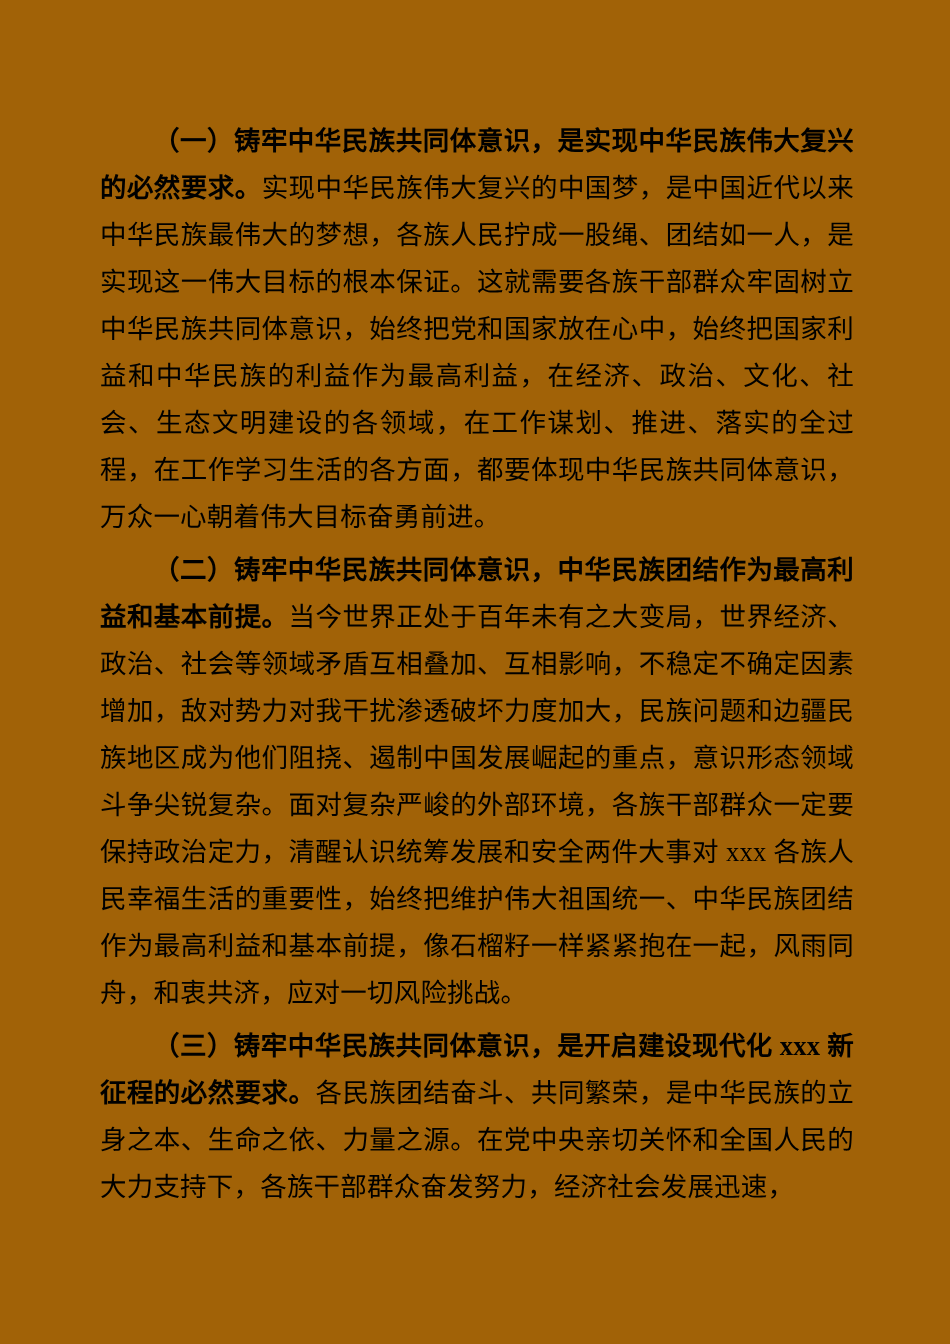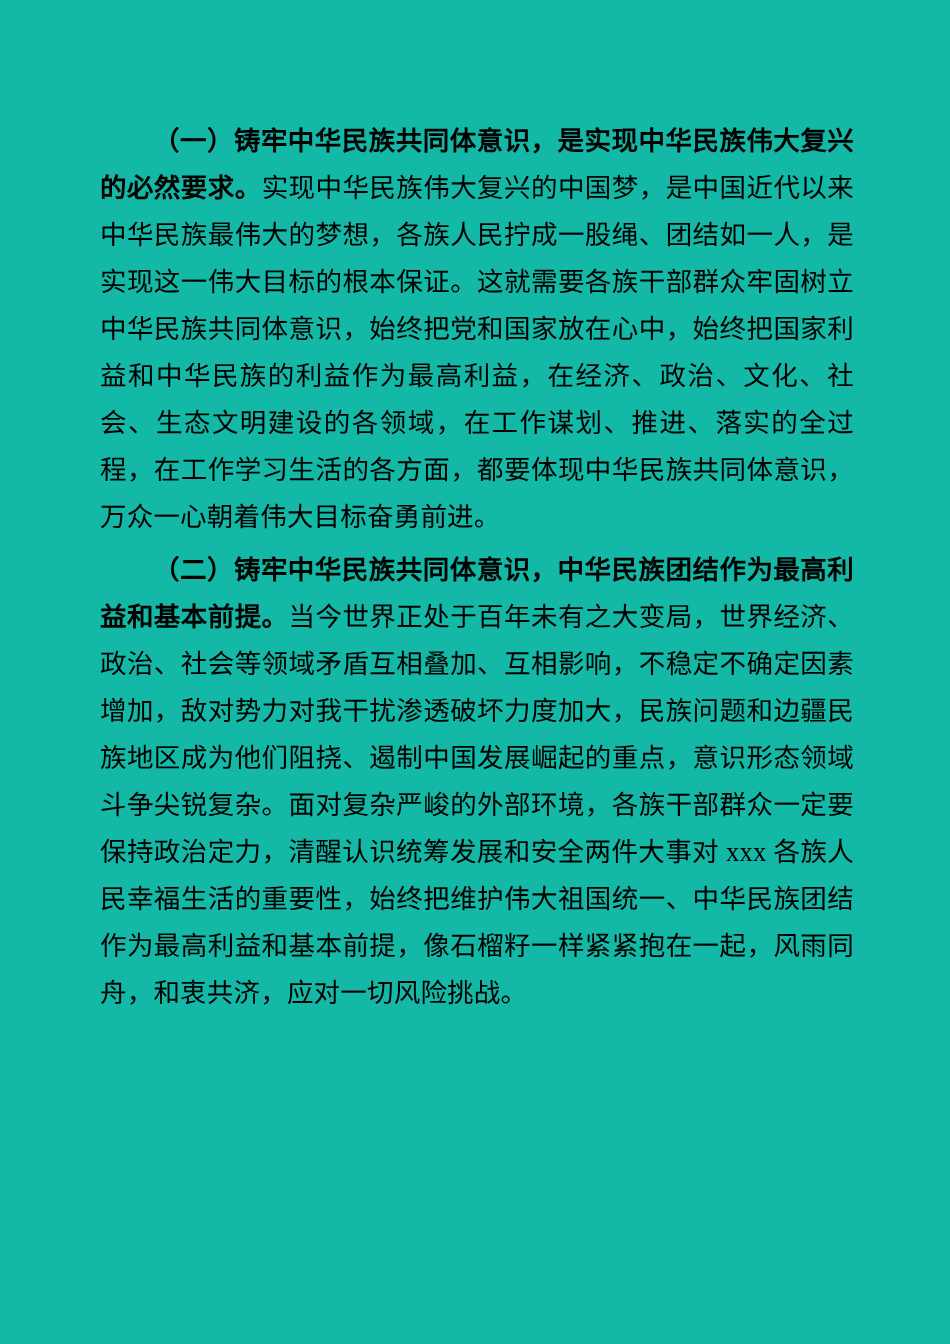--- a/index.html
+++ b/index.html
@@ -14,21 +14,21 @@
     overflow: hidden;
     font-family: "Liberation Serif", "DejaVu Serif", serif;
     color: #000000;
   }
   .page {
     position: relative;
     width: 950px;
     height: 1344px;
     box-sizing: border-box;
     padding: 118px 96px 60px 100px;
-    background: #14b8a6;
+    background: #a16207;
   }
   .doc-body {
     font-size: 26.5px;
     line-height: 47px;
     text-align: justify;
     text-justify: inter-ideograph;
     letter-spacing: 0.2px;
   }
   .para {
     margin: 0 0 6px 0;
@@ -45,15 +45,16 @@
 </head>
 <body>
 
 <div class="page">
   <div class="doc-body">
 
     <p class="para"><b>（一）铸牢中华民族共同体意识，是实现中华民族伟大复兴的必然要求。</b><span>实现中华民族伟大复兴的中国梦，是中国近代以来中华民族最伟大的梦想，各族人民拧成一股绳、团结如一人，是实现这一伟大目标的根本保证。这就需要各族干部群众牢固树立中华民族共同体意识，始终把党和国家放在心中，始终把国家利益和中华民族的利益作为最高利益，在经济、政治、文化、社会、生态文明建设的各领域，在工作谋划、推进、落实的全过程，在工作学习生活的各方面，都要体现中华民族共同体意识，万众一心朝着伟大目标奋勇前进。</span></p>
 
     <p class="para"><b>（二）铸牢中华民族共同体意识，中华民族团结作为最高利益和基本前提。</b><span>当今世界正处于百年未有之大变局，世界经济、政治、社会等领域矛盾互相叠加、互相影响，不稳定不确定因素增加，敌对势力对我干扰渗透破坏力度加大，民族问题和边疆民族地区成为他们阻挠、遏制中国发展崛起的重点，意识形态领域斗争尖锐复杂。面对复杂严峻的外部环境，各族干部群众一定要保持政治定力，清醒认识统筹发展和安全两件大事对 xxx 各族人民幸福生活的重要性，始终把维护伟大祖国统一、中华民族团结作为最高利益和基本前提，像石榴籽一样紧紧抱在一起，风雨同舟，和衷共济，应对一切风险挑战。</span></p>
 
+    <p class="para"><b>（三）铸牢中华民族共同体意识，是开启建设现代化 xxx 新征程的必然要求。</b><span>各民族团结奋斗、共同繁荣，是中华民族的立身之本、生命之依、力量之源。在党中央亲切关怀和全国人民的大力支持下，各族干部群众奋发努力，经济社会发展迅速，</span></p>
 
   </div>
 </div>
 
 </body></html>

